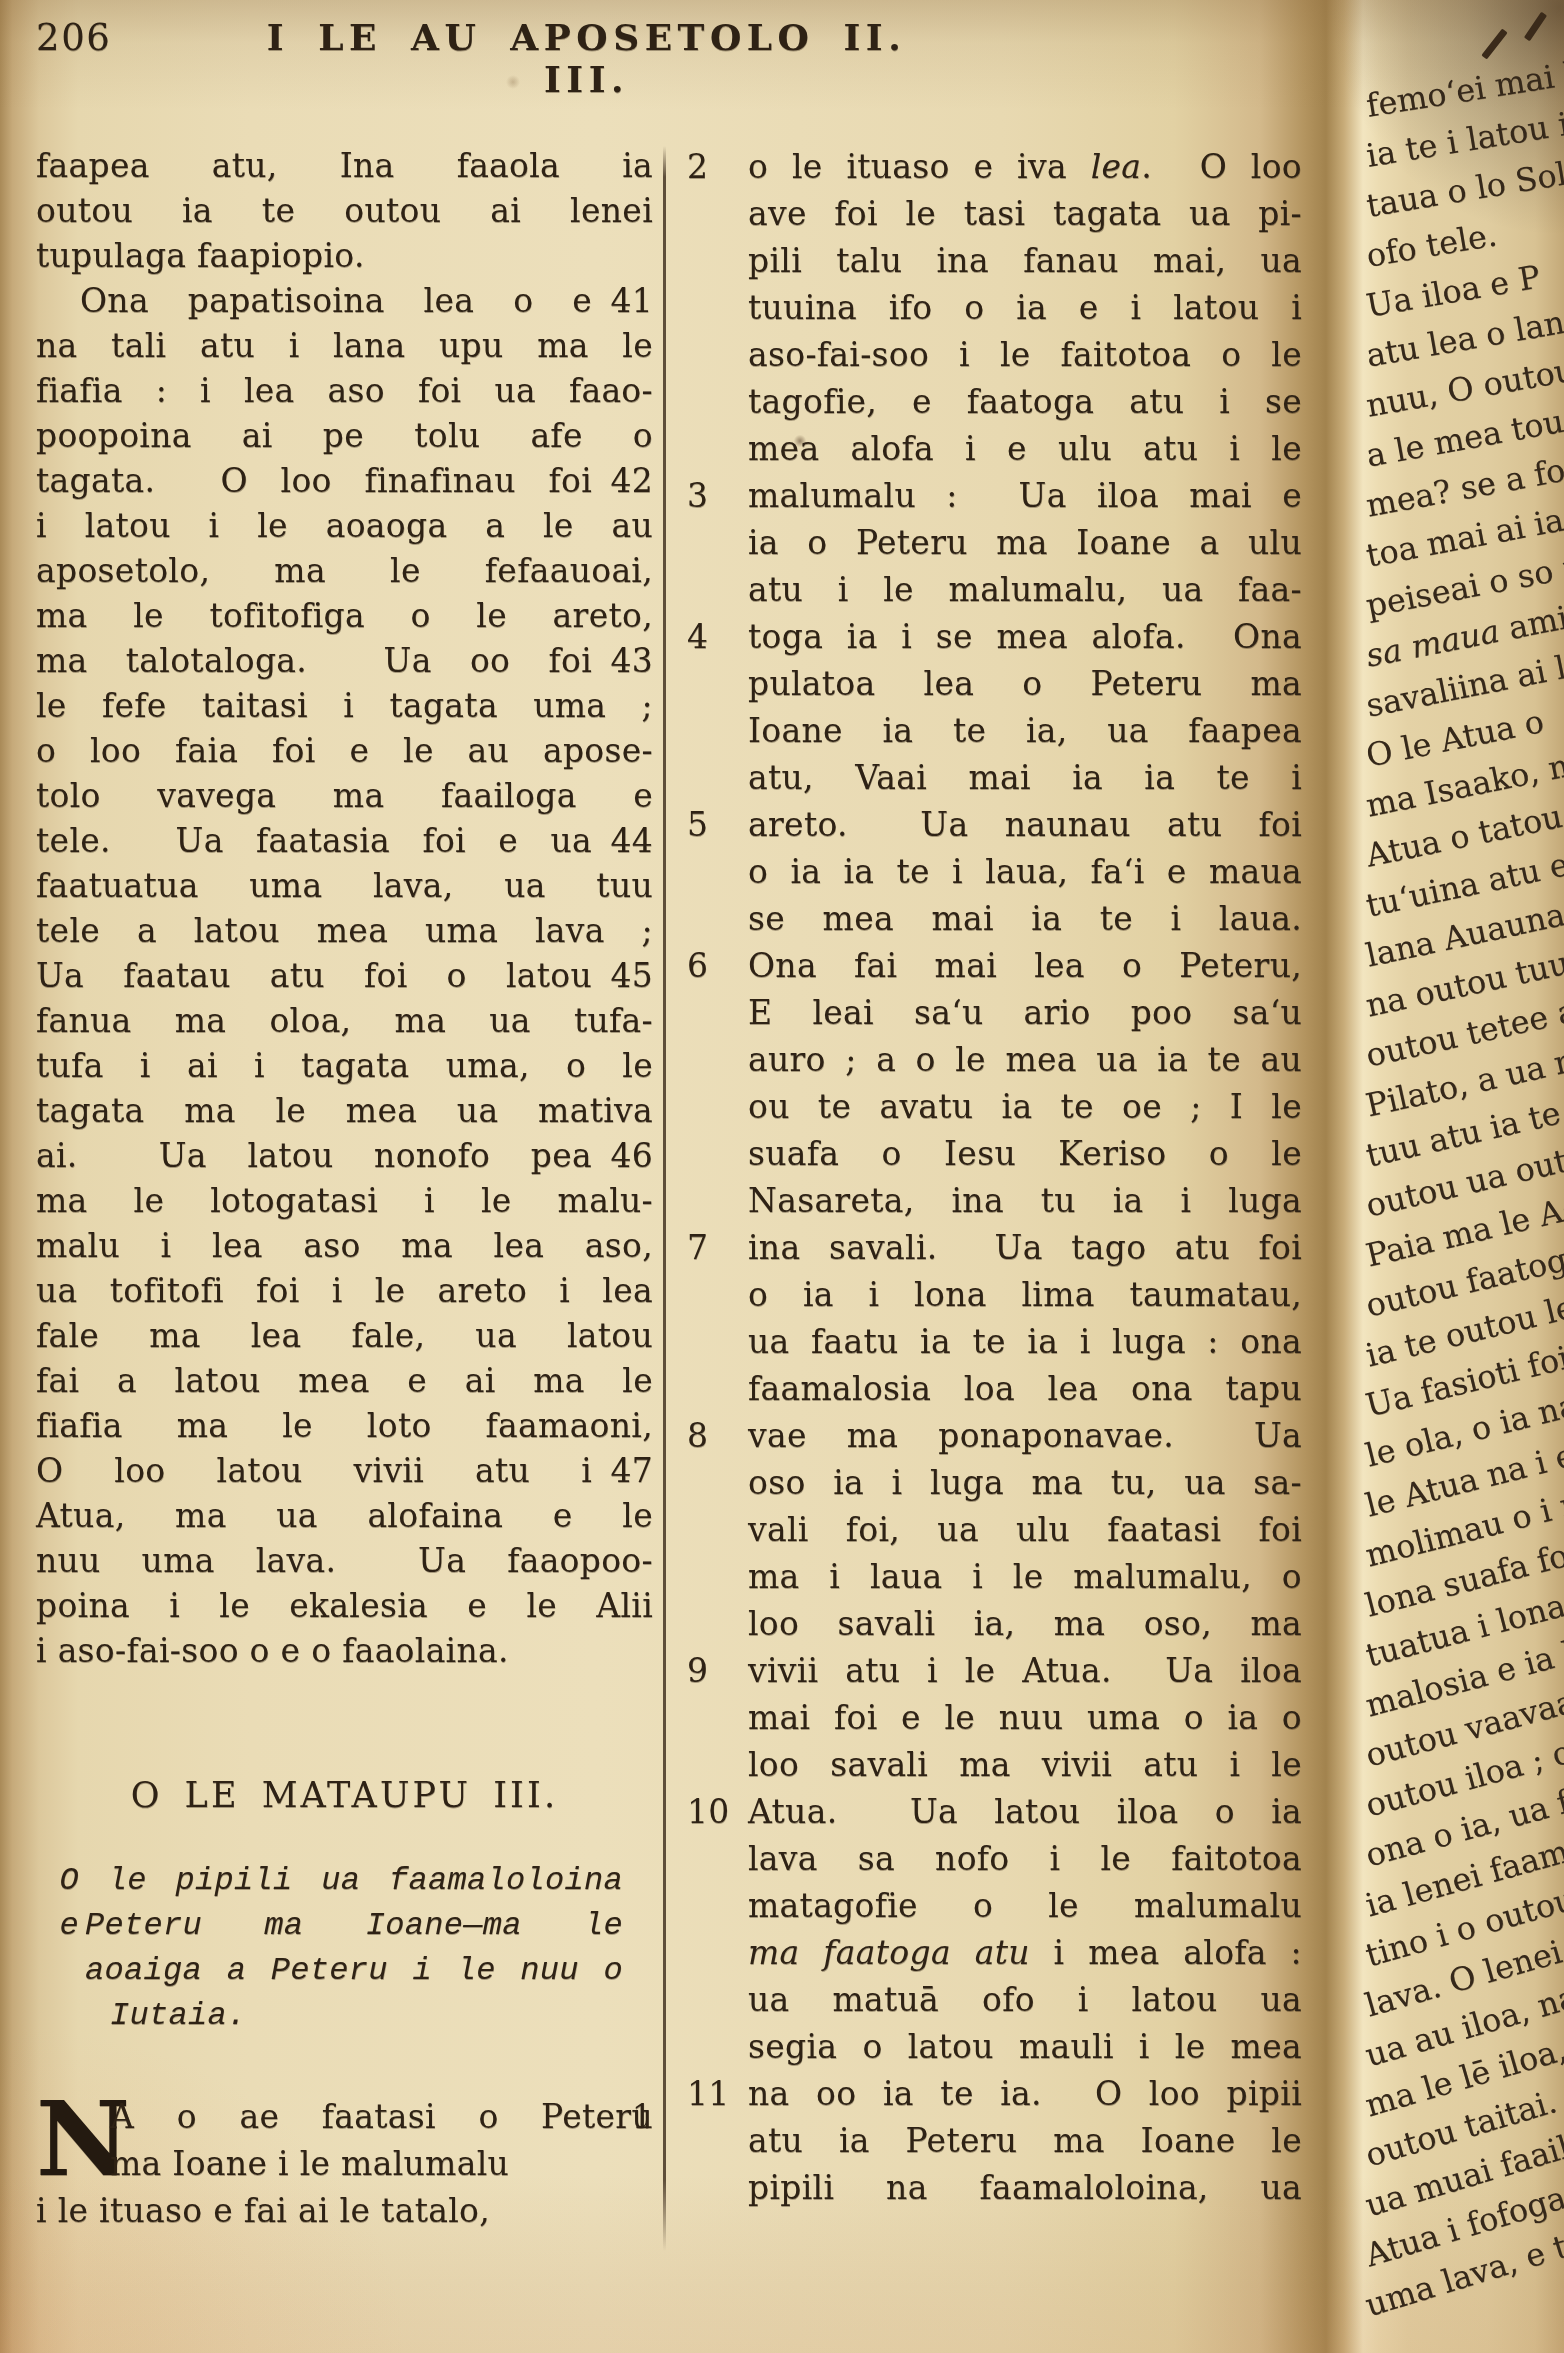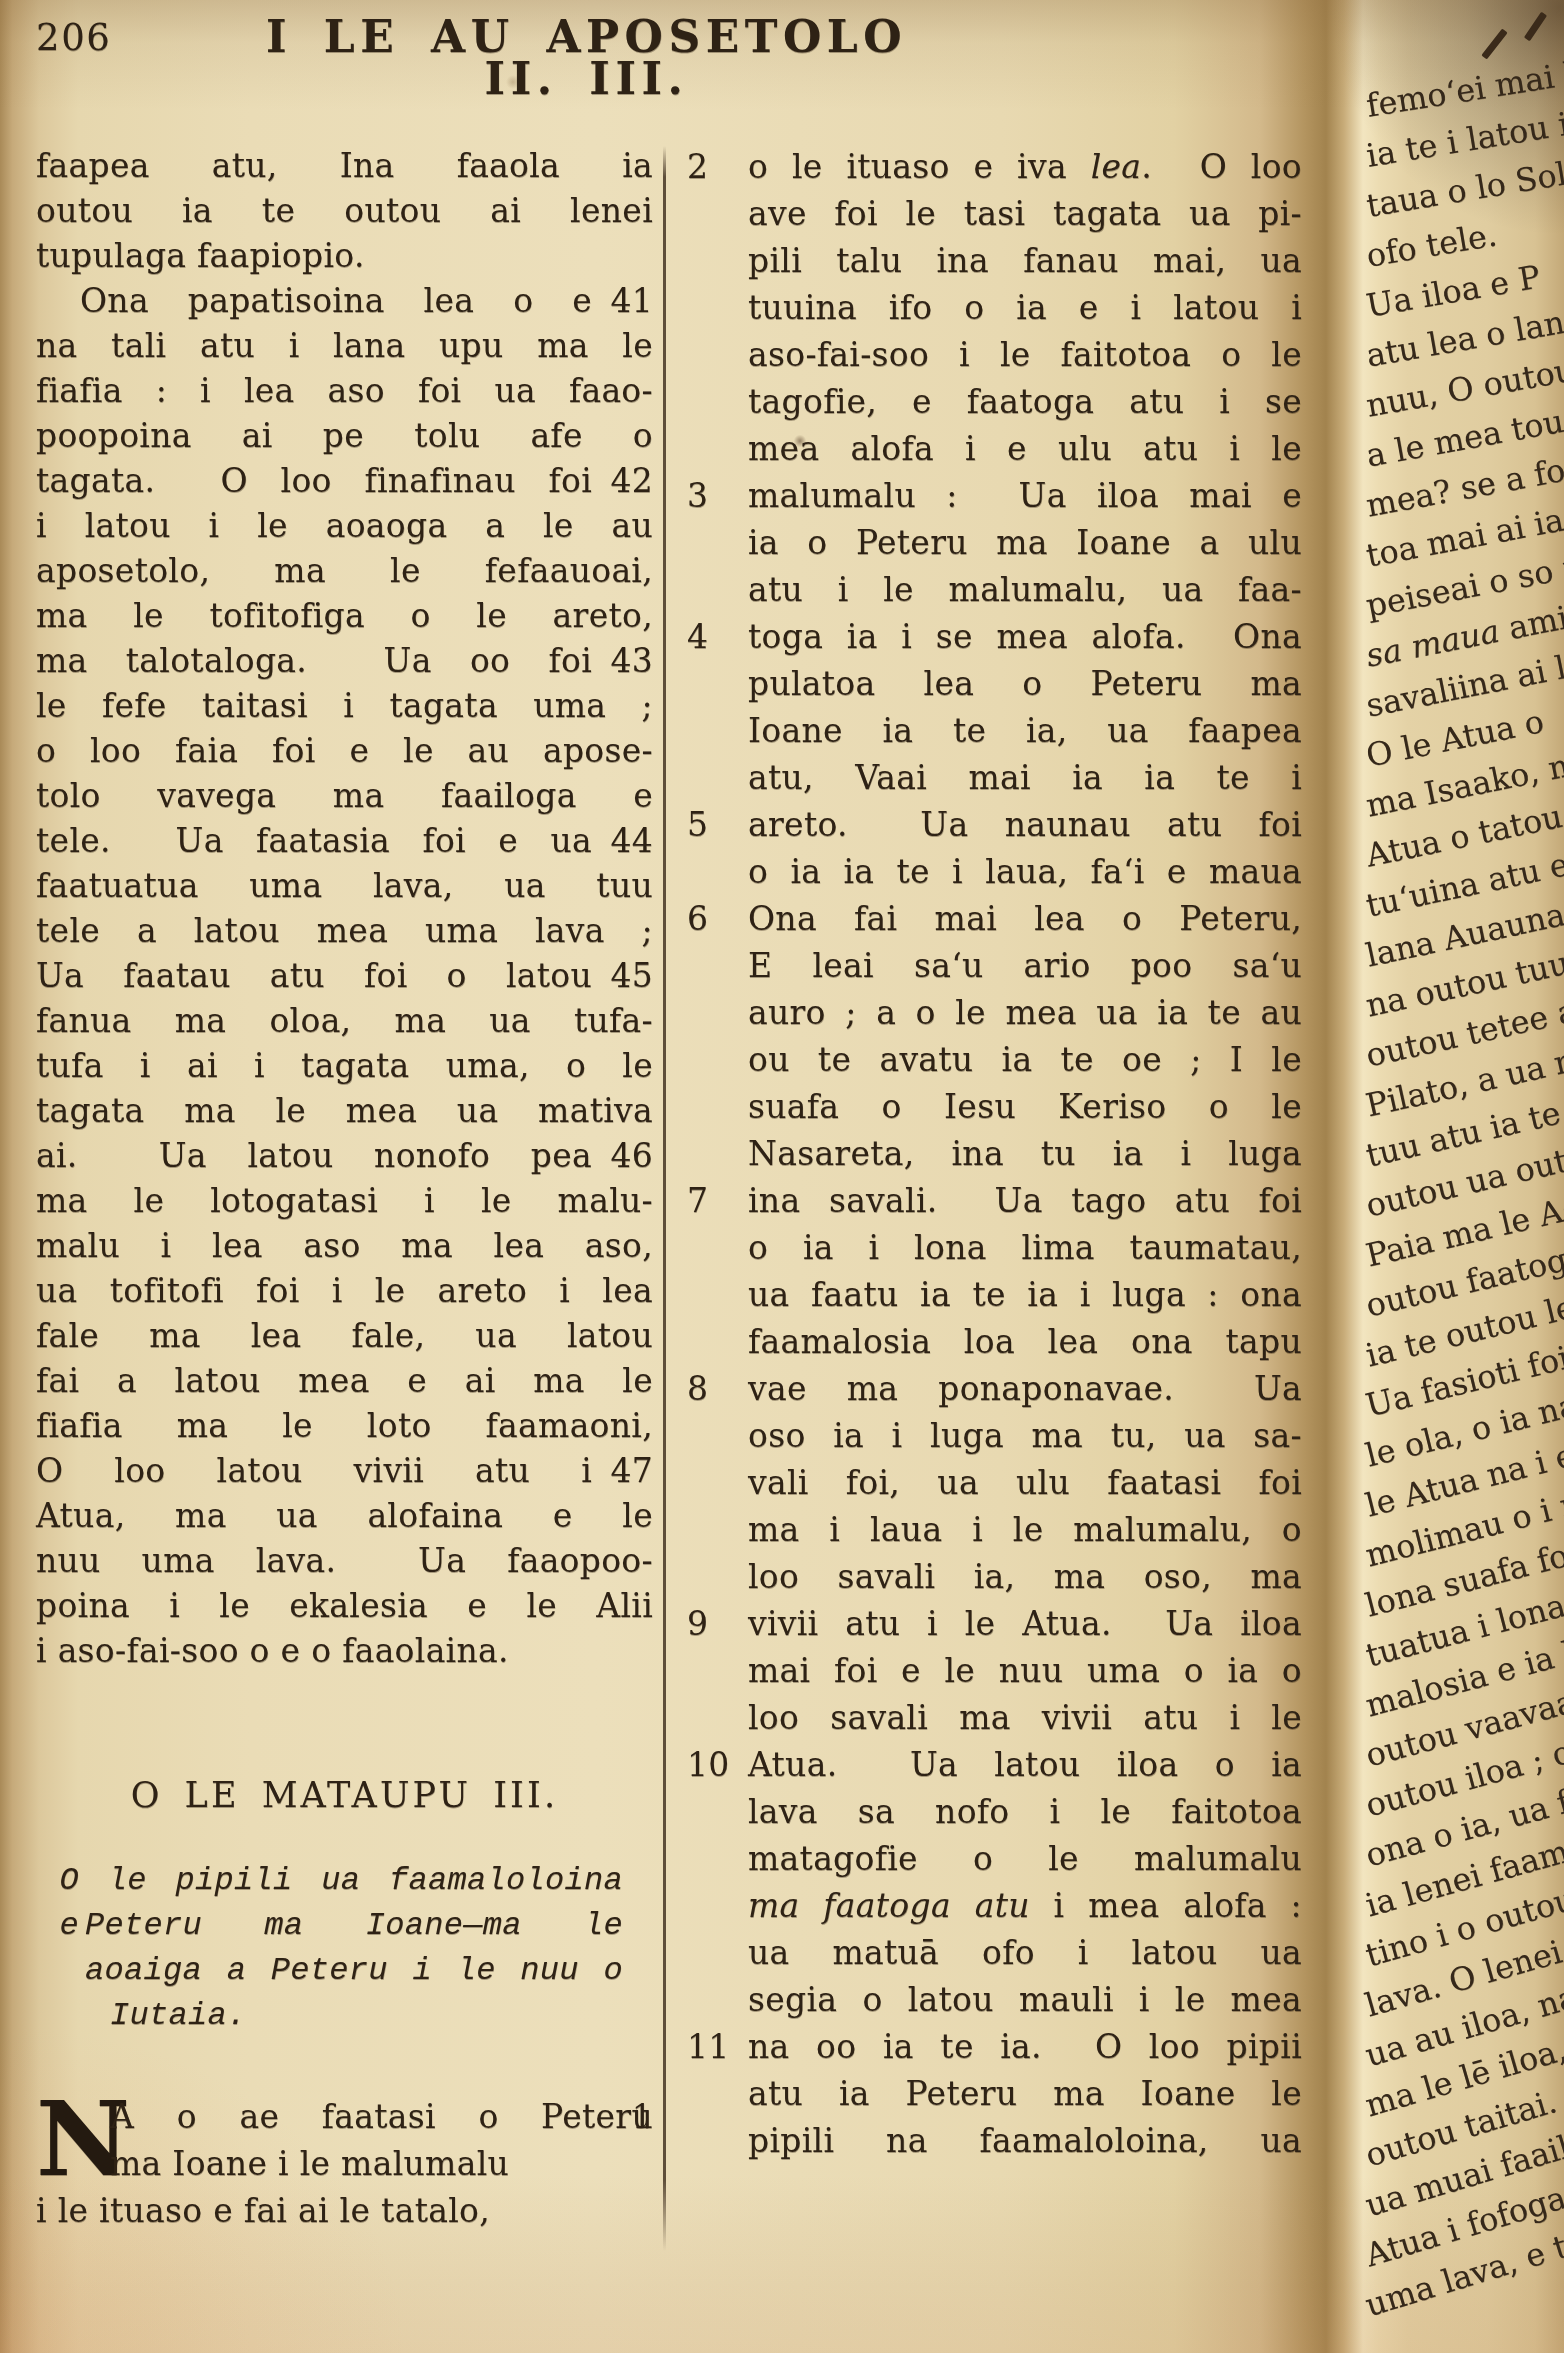--- a/index.html
+++ b/index.html
@@ -18,21 +18,21 @@
       linear-gradient(90deg,#a98a58 0px,#c6aa7a 12.5px,#dcc89c 39px,#e6d7ae 78px,#eadcb6 250px,#ecdfbb 595px,#e8d9b1 1002px,#e2d1a3 1174px,#d3b98b 1260px,#b3945f 1305px,#a2834e 1326px,#c8ac79 1344px,#f2e5c0 1363px,#ecdcb2 1379px,#e4d2a6 1408px,#e0cda0 1487px,#d8c293 1535px,#c3a877 1565px);
   }
   .ink{ text-shadow:0.3px 0.5px 0.6px rgba(40,25,12,.35); }
 
   
   .page-number{
     position:absolute;left:36px;top:17px;font-size:37px;line-height:41px;letter-spacing:1.6px;
   }
   .running-title{
     position:absolute;left:258px;top:15.6px;width:657px;text-align:center;
-    font-size:44px;line-height:42px;font-weight:bold;letter-spacing:5.5px;word-spacing:11px;
+    font-size:36px;line-height:42px;font-weight:bold;letter-spacing:5.5px;word-spacing:11px;
   }
 
   
   .col-left{position:absolute;left:36px;top:143px;width:617px;font-size:33px;letter-spacing:0.3px;}
   .col-right{position:absolute;left:687px;top:143px;width:615px;font-size:33px;letter-spacing:0.3px;}
   .col-divider{
     position:absolute;left:663px;top:146px;width:3.1px;height:2105px;
     background:linear-gradient(180deg, rgba(55,38,22,0) 0px, rgba(55,38,22,.78) 31px, rgba(55,38,22,.78) 2034px, rgba(55,38,22,0) 2105px);
   }
   .line{position:relative;}
@@ -274,20 +274,23 @@
       </div>
       <div class="line line-r">
         <span class="lt">atu, Vaai mai ia ia te i</span>
       </div>
       <div class="line line-r">
         <span class="vn-l">5</span>
         <span class="lt">areto.  Ua naunau atu foi</span>
       </div>
       <div class="line line-r">
         <span class="lt">o ia ia te i laua, fa‘i e maua</span>
+      </div>
+      <div class="line line-r">
+        <span class="lt">se mea mai ia te i laua.</span>
       </div>
       <div class="line line-r">
         <span class="vn-l">6</span>
         <span class="lt">Ona fai mai lea o Peteru,</span>
       </div>
       <div class="line line-r">
         <span class="lt">E leai sa‘u ario poo sa‘u</span>
       </div>
       <div class="line line-r">
         <span class="lt">auro ; a o le mea ua ia te au</span>

